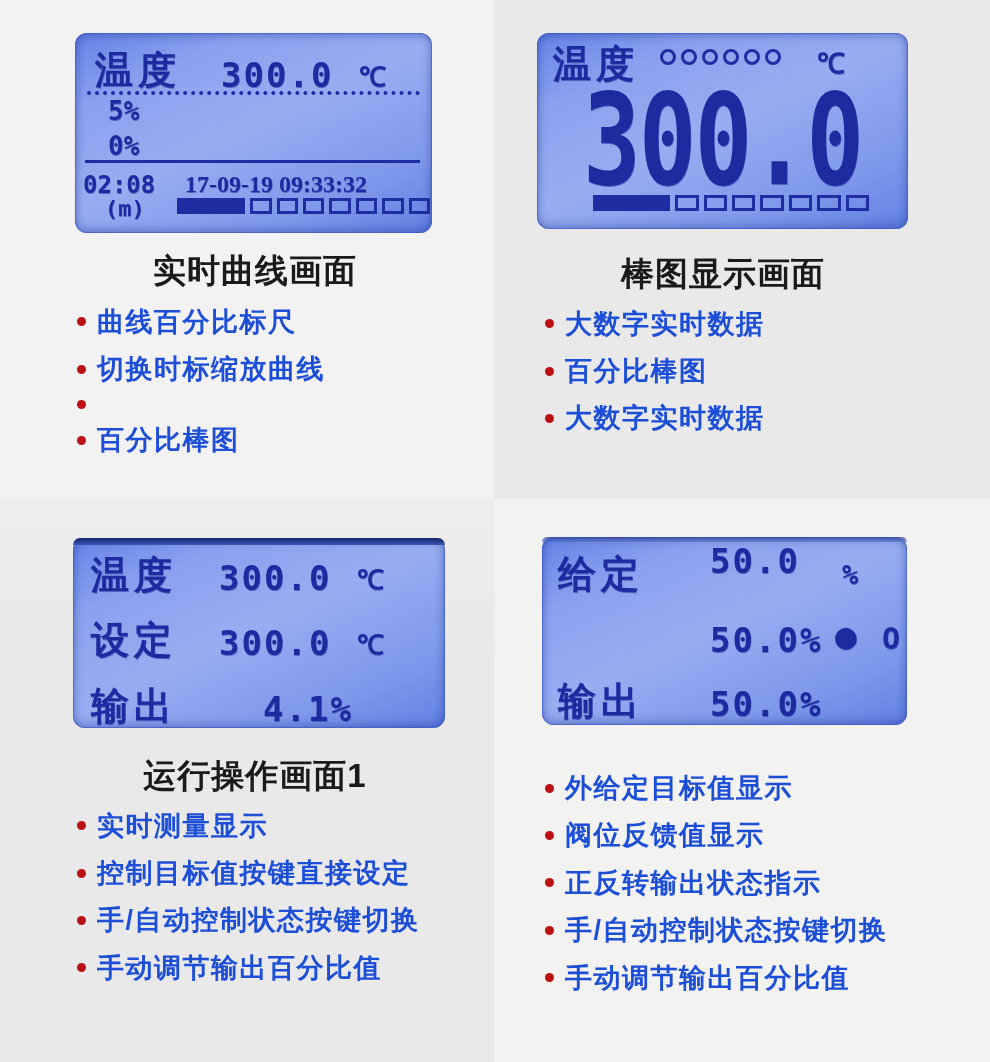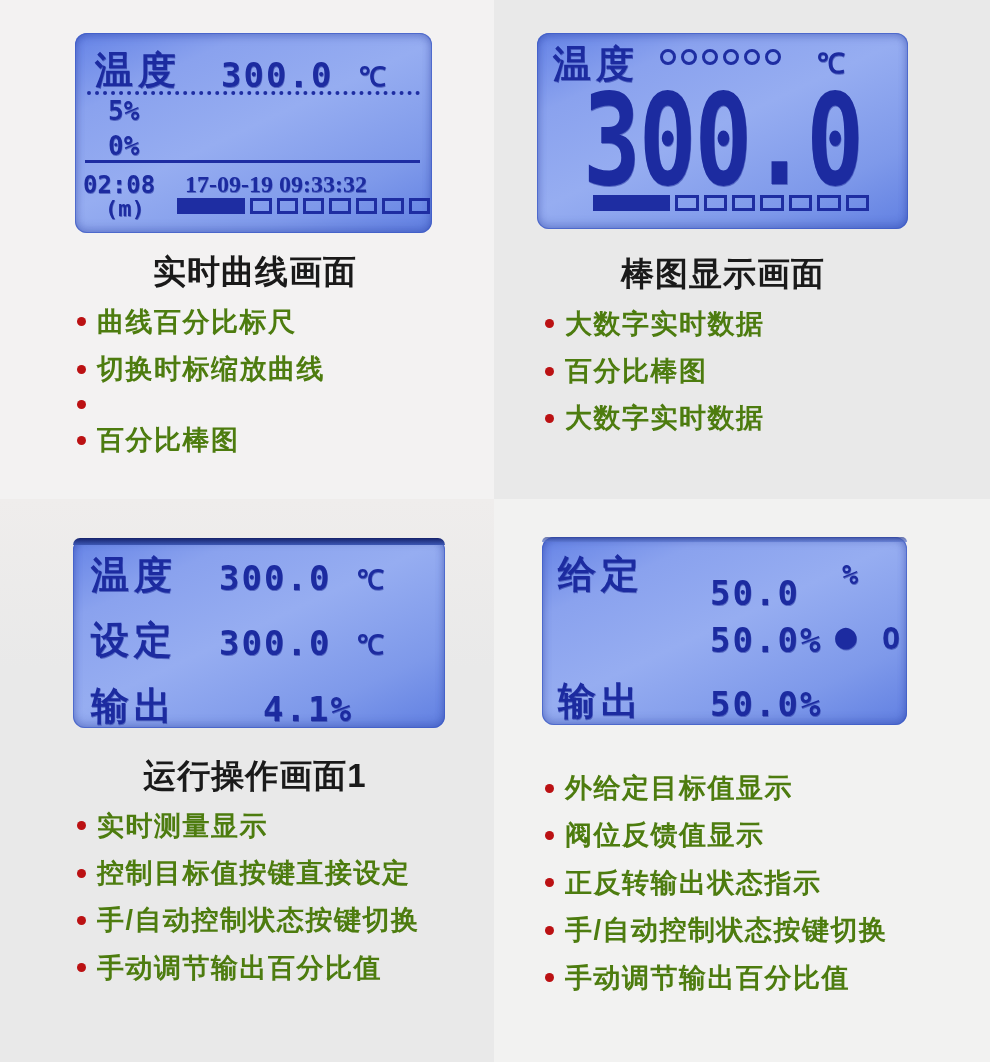--- a/index.html
+++ b/index.html
@@ -43,29 +43,29 @@
   .bar .fill{background:#1e2da2;height:100%;flex:none;}
   .bar .seg{flex:1;border:3px solid #1e2da2;}
 
   .circles{display:flex;gap:5px;}
   .circ{width:10px;height:10px;border:3px solid #1e2da2;border-radius:50%;}
 
   .bigval{font-size:96px;letter-spacing:-2px;transform:scaleY(1.32);transform-origin:50% 35%;}
 
   
   .section{position:absolute;width:400px;}
-  .sec1{left:55px;top:252px;}
+  .sec1{left:55px;top:252px;font-family:Liberation Serif, serif;}
   .sec2{left:523px;top:254px;}
   .sec3{left:55px;top:756px;}
   .sec4{left:523px;top:758px;}
   .sec-title{text-align:center;font-size:33px;font-weight:800;color:#1a1a1a;
              letter-spacing:1px;line-height:1.2;}
   .section ul{list-style:none;margin:14px 0 0 0;padding:0 0 0 22px;}
   .section li{display:flex;align-items:center;margin-bottom:15px;
-              font-size:27px;font-weight:600;color:#4d7c0f;letter-spacing:1.5px;line-height:1.2;}
+              font-size:27px;font-weight:600;color:#1d4ed8;letter-spacing:1.5px;line-height:1.2;}
   .dot{width:9px;height:9px;border-radius:50%;background:#bb1113;margin-right:11px;flex:none;}
 </style>
 </head>
 <body>
 
 <div class="page">
 
   <div class="quad q-tl"></div>
   <div class="quad q-tr"></div>
   <div class="quad q-bl"></div>
@@ -124,21 +124,21 @@
     <span class="mono unit" style="left:284px;top:22px;">℃</span>
     <span class="cjk" style="left:18px;top:77px;">设定</span>
     <span class="mono val" style="left:146px;top:85px;">300.0</span>
     <span class="mono unit" style="left:284px;top:87px;">℃</span>
     <span class="cjk" style="left:18px;top:143px;">输出</span>
     <span class="mono val" style="left:190px;top:151px;">4.1%</span>
   </div>
 
   <div class="lcd s4 edged-light">
     <span class="cjk" style="left:16px;top:12px;text-align:center;">给定</span>
-    <span class="mono val" style="left:168px;top:36px;text-align:center;">50.0</span>
+    <span class="mono val" style="left:168px;top:4px;text-align:center;">50.0</span>
     <span class="mono unit" style="left:300px;top:22px;">%</span>
     <span class="mono val" style="left:168px;top:83px;">50.0%</span>
     <span class="mono" style="left:293px;top:78px;font-size:36px;">●</span>
     <span class="mono" style="left:340px;top:84px;font-size:30px;">O</span>
     <span class="cjk" style="left:16px;top:139px;">输出</span>
     <span class="mono val" style="left:168px;top:147px;">50.0%</span>
   </div>
 
   <div class="section sec1">
     <div class="sec-title">实时曲线画面</div>

